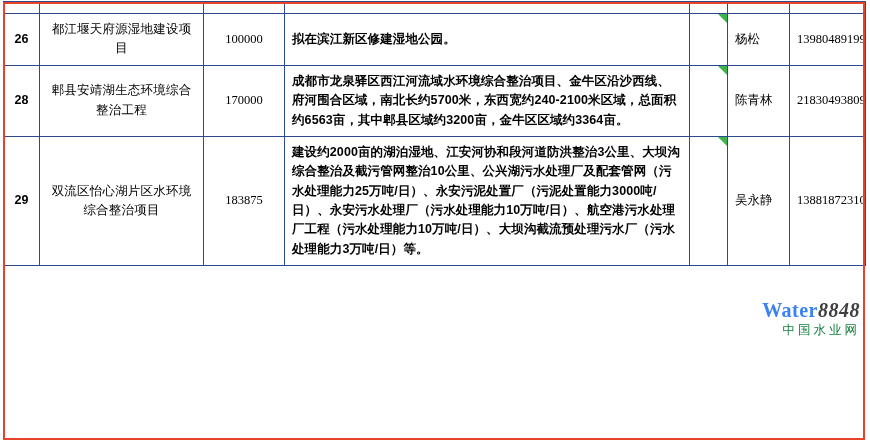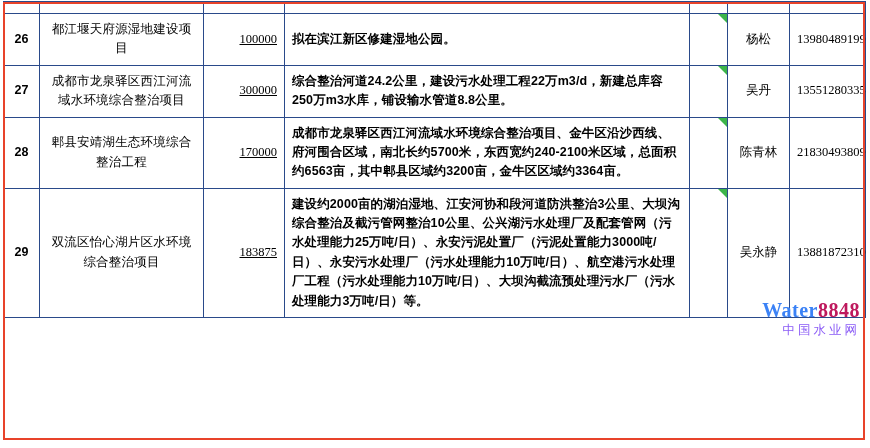--- a/index.html
+++ b/index.html
@@ -60,33 +60,32 @@
   td.idx {
     text-align: center;
     font-weight: bold;
     font-size: 13px;
   }
   td.name {
     text-align: center;
     letter-spacing: 0.2px;
   }
   td.amt {
-    text-align: right;
+    text-align: center;
     font-family: "Liberation Serif", serif;
     font-size: 12.5px;
-    text-decoration: underline;
   }
   td.desc {
     text-align: left;
     letter-spacing: 0.1px;
     font-weight: bold;
   }
   td.blank {}
   td.person {
-    text-align: center;
+    text-align: left;
   }
   td.phone {
     text-align: right;
     font-family: Liberation Serif, serif;
     font-size: 12.5px;
   }
   
   tr.partial td {
     height: 12px;
     padding: 0;
@@ -114,25 +113,25 @@
     user-select: none;
   }
   .wm-line1 {
     font-family: "Liberation Serif", serif;
     font-weight: bold;
     font-size: 20px;
     letter-spacing: 0.5px;
     line-height: 1;
   }
   .wm-water { color: #3b82f6; }
-  .wm-num { color: #be185d; }
+  .wm-num { color: #404040; font-style: italic; }
   .wm-line2 {
     font-family: Liberation Mono, monospace;
     font-size: 12.5px;
-    color: #8b5cf6;
+    color: #15803d;
     letter-spacing: 3px;
     margin-top: 2px;
   }
   .bottom-strip {
     position: absolute;
     left: 0;
     bottom: 0;
     width: 870px;
     height: 8px;
     background: #ffffff;
@@ -171,31 +170,20 @@
         <td class="name">都江堰天府源湿地建设项目</td>
         <td class="amt">100000</td>
         <td class="desc">拟在滨江新区修建湿地公园。</td>
         <td class="blank corner-wrap">
           <span class="green-corner"></span>
         </td>
         <td class="person">杨松</td>
         <td class="phone">13980489199</td>
       </tr>
 
-      <tr>
-        <td class="idx">27</td>
-        <td class="name">成都市龙泉驿区西江河流域水环境综合整治项目</td>
-        <td class="amt">300000</td>
-        <td class="desc">综合整治河道24.2公里，建设污水处理工程22万m3/d，新建总库容250万m3水库，铺设输水管道8.8公里。</td>
-        <td class="blank corner-wrap">
-          <span class="green-corner"></span>
-        </td>
-        <td class="person">吴丹</td>
-        <td class="phone">13551280335</td>
-      </tr>
 
       <tr>
         <td class="idx">28</td>
         <td class="name">郫县安靖湖生态环境综合整治工程</td>
         <td class="amt">170000</td>
         <td class="desc">成都市龙泉驿区西江河流域水环境综合整治项目、金牛区沿沙西线、府河围合区域，南北长约5700米，东西宽约240-2100米区域，总面积约6563亩，其中郫县区域约3200亩，金牛区区域约3364亩。</td>
         <td class="blank corner-wrap">
           <span class="green-corner"></span>
         </td>
         <td class="person">陈青林</td>

